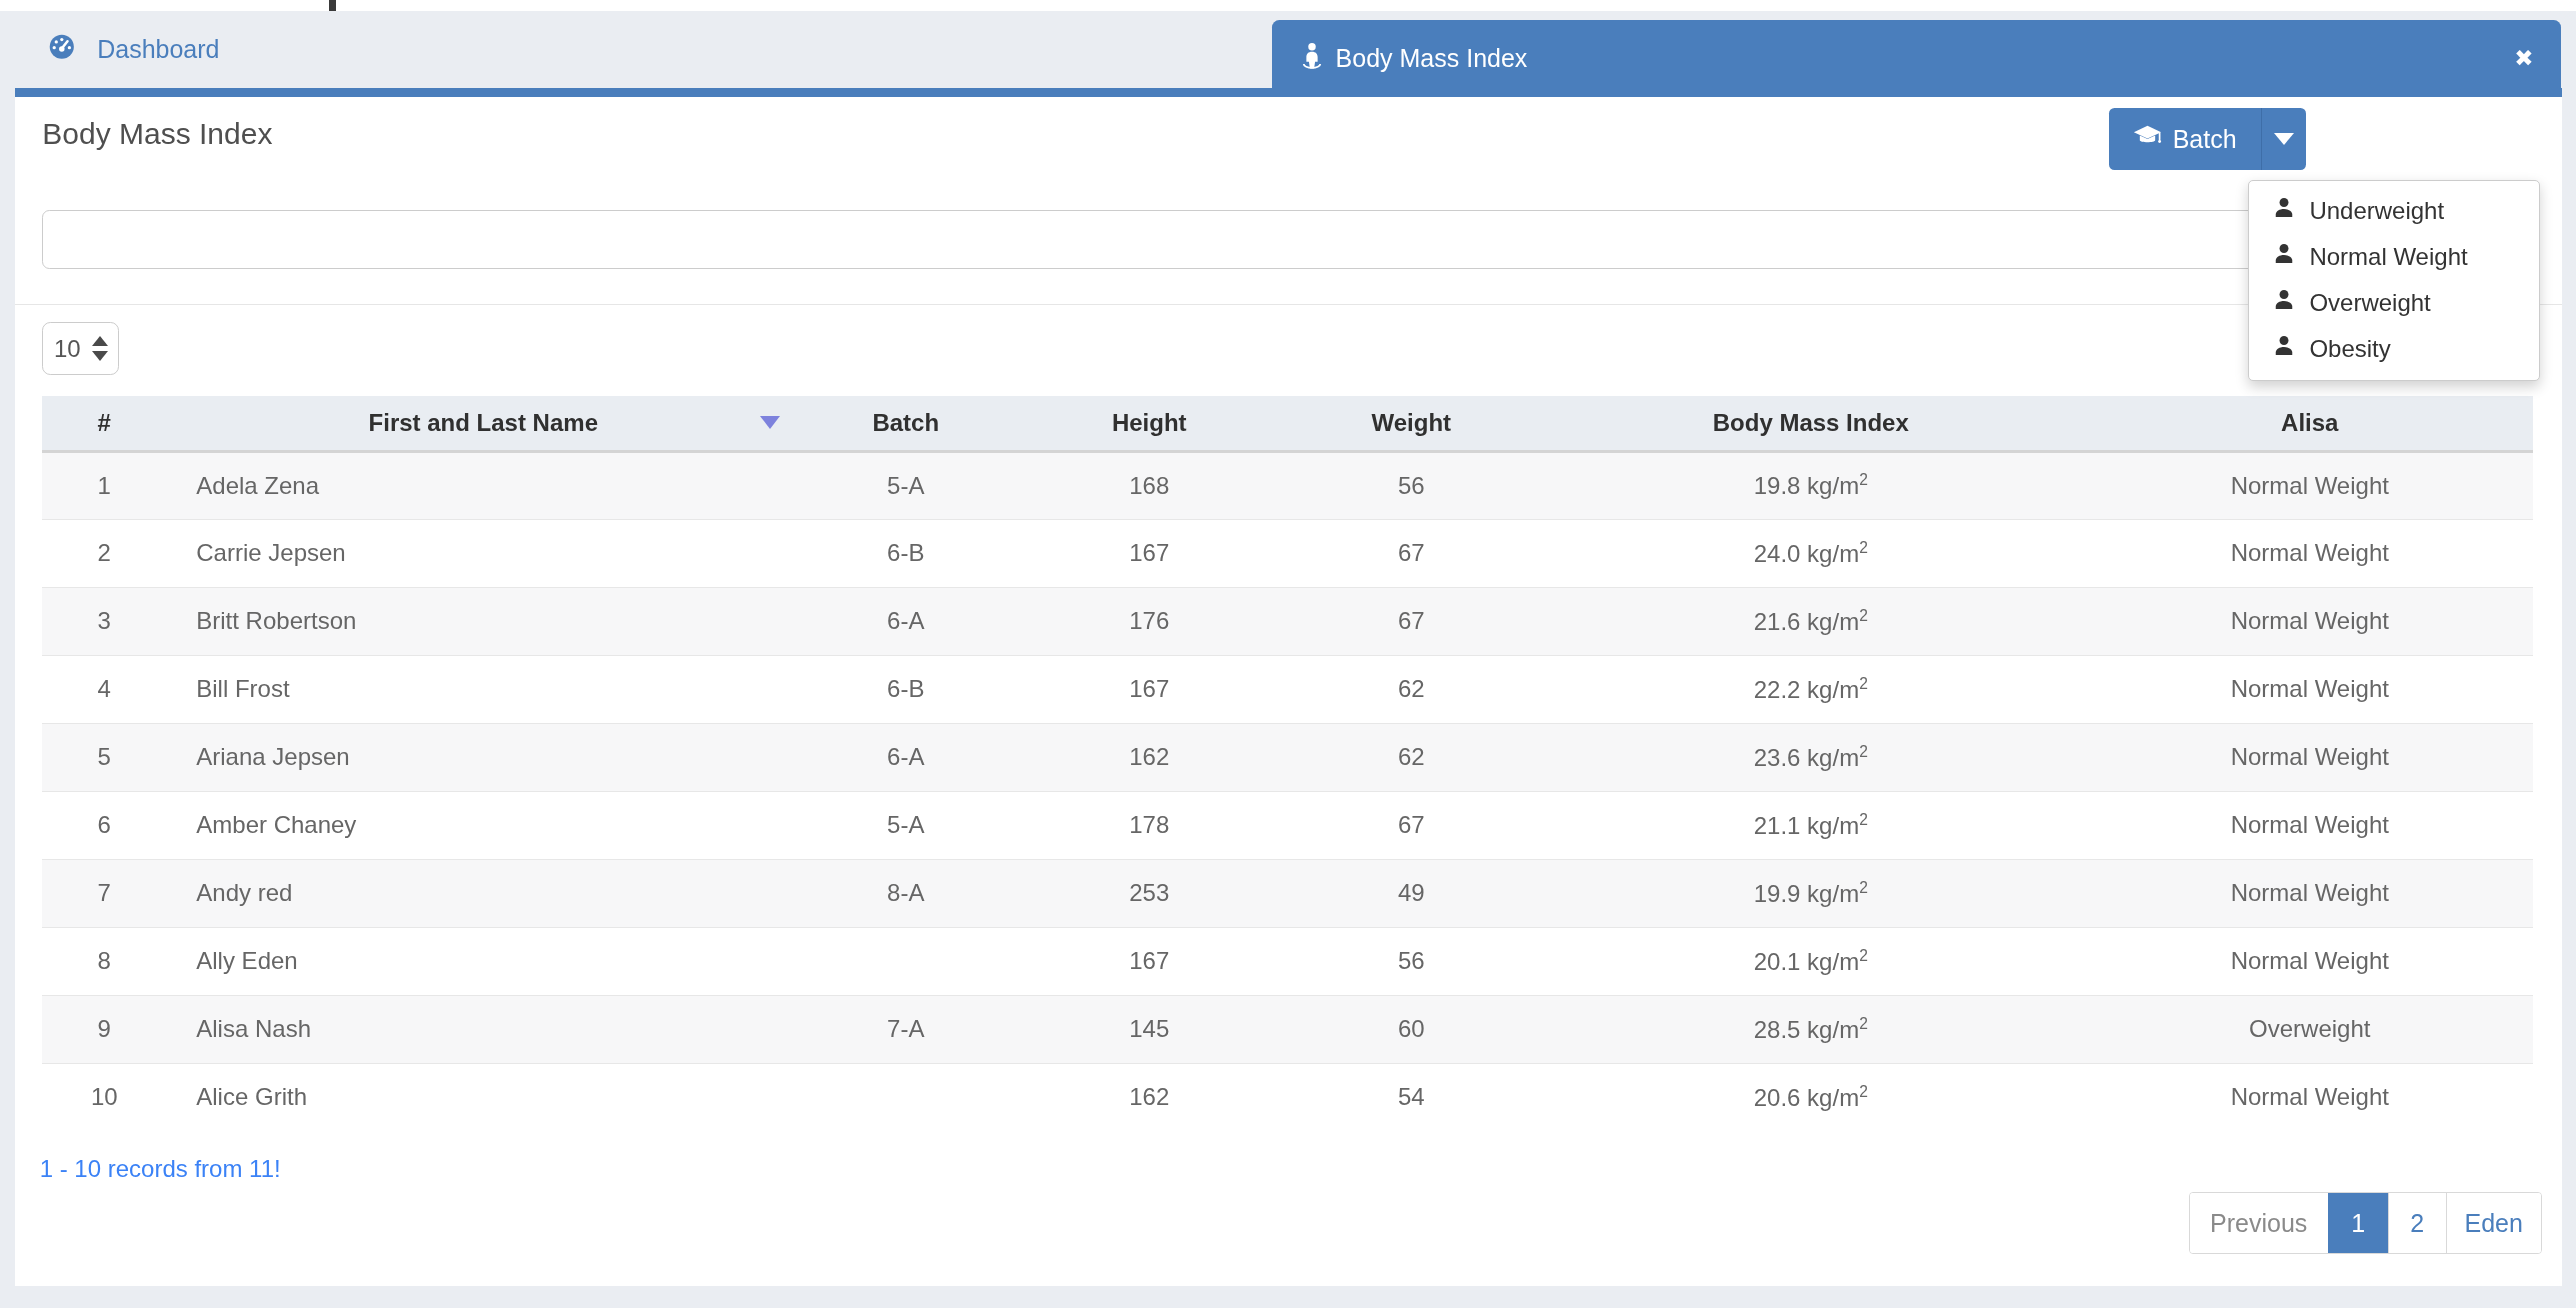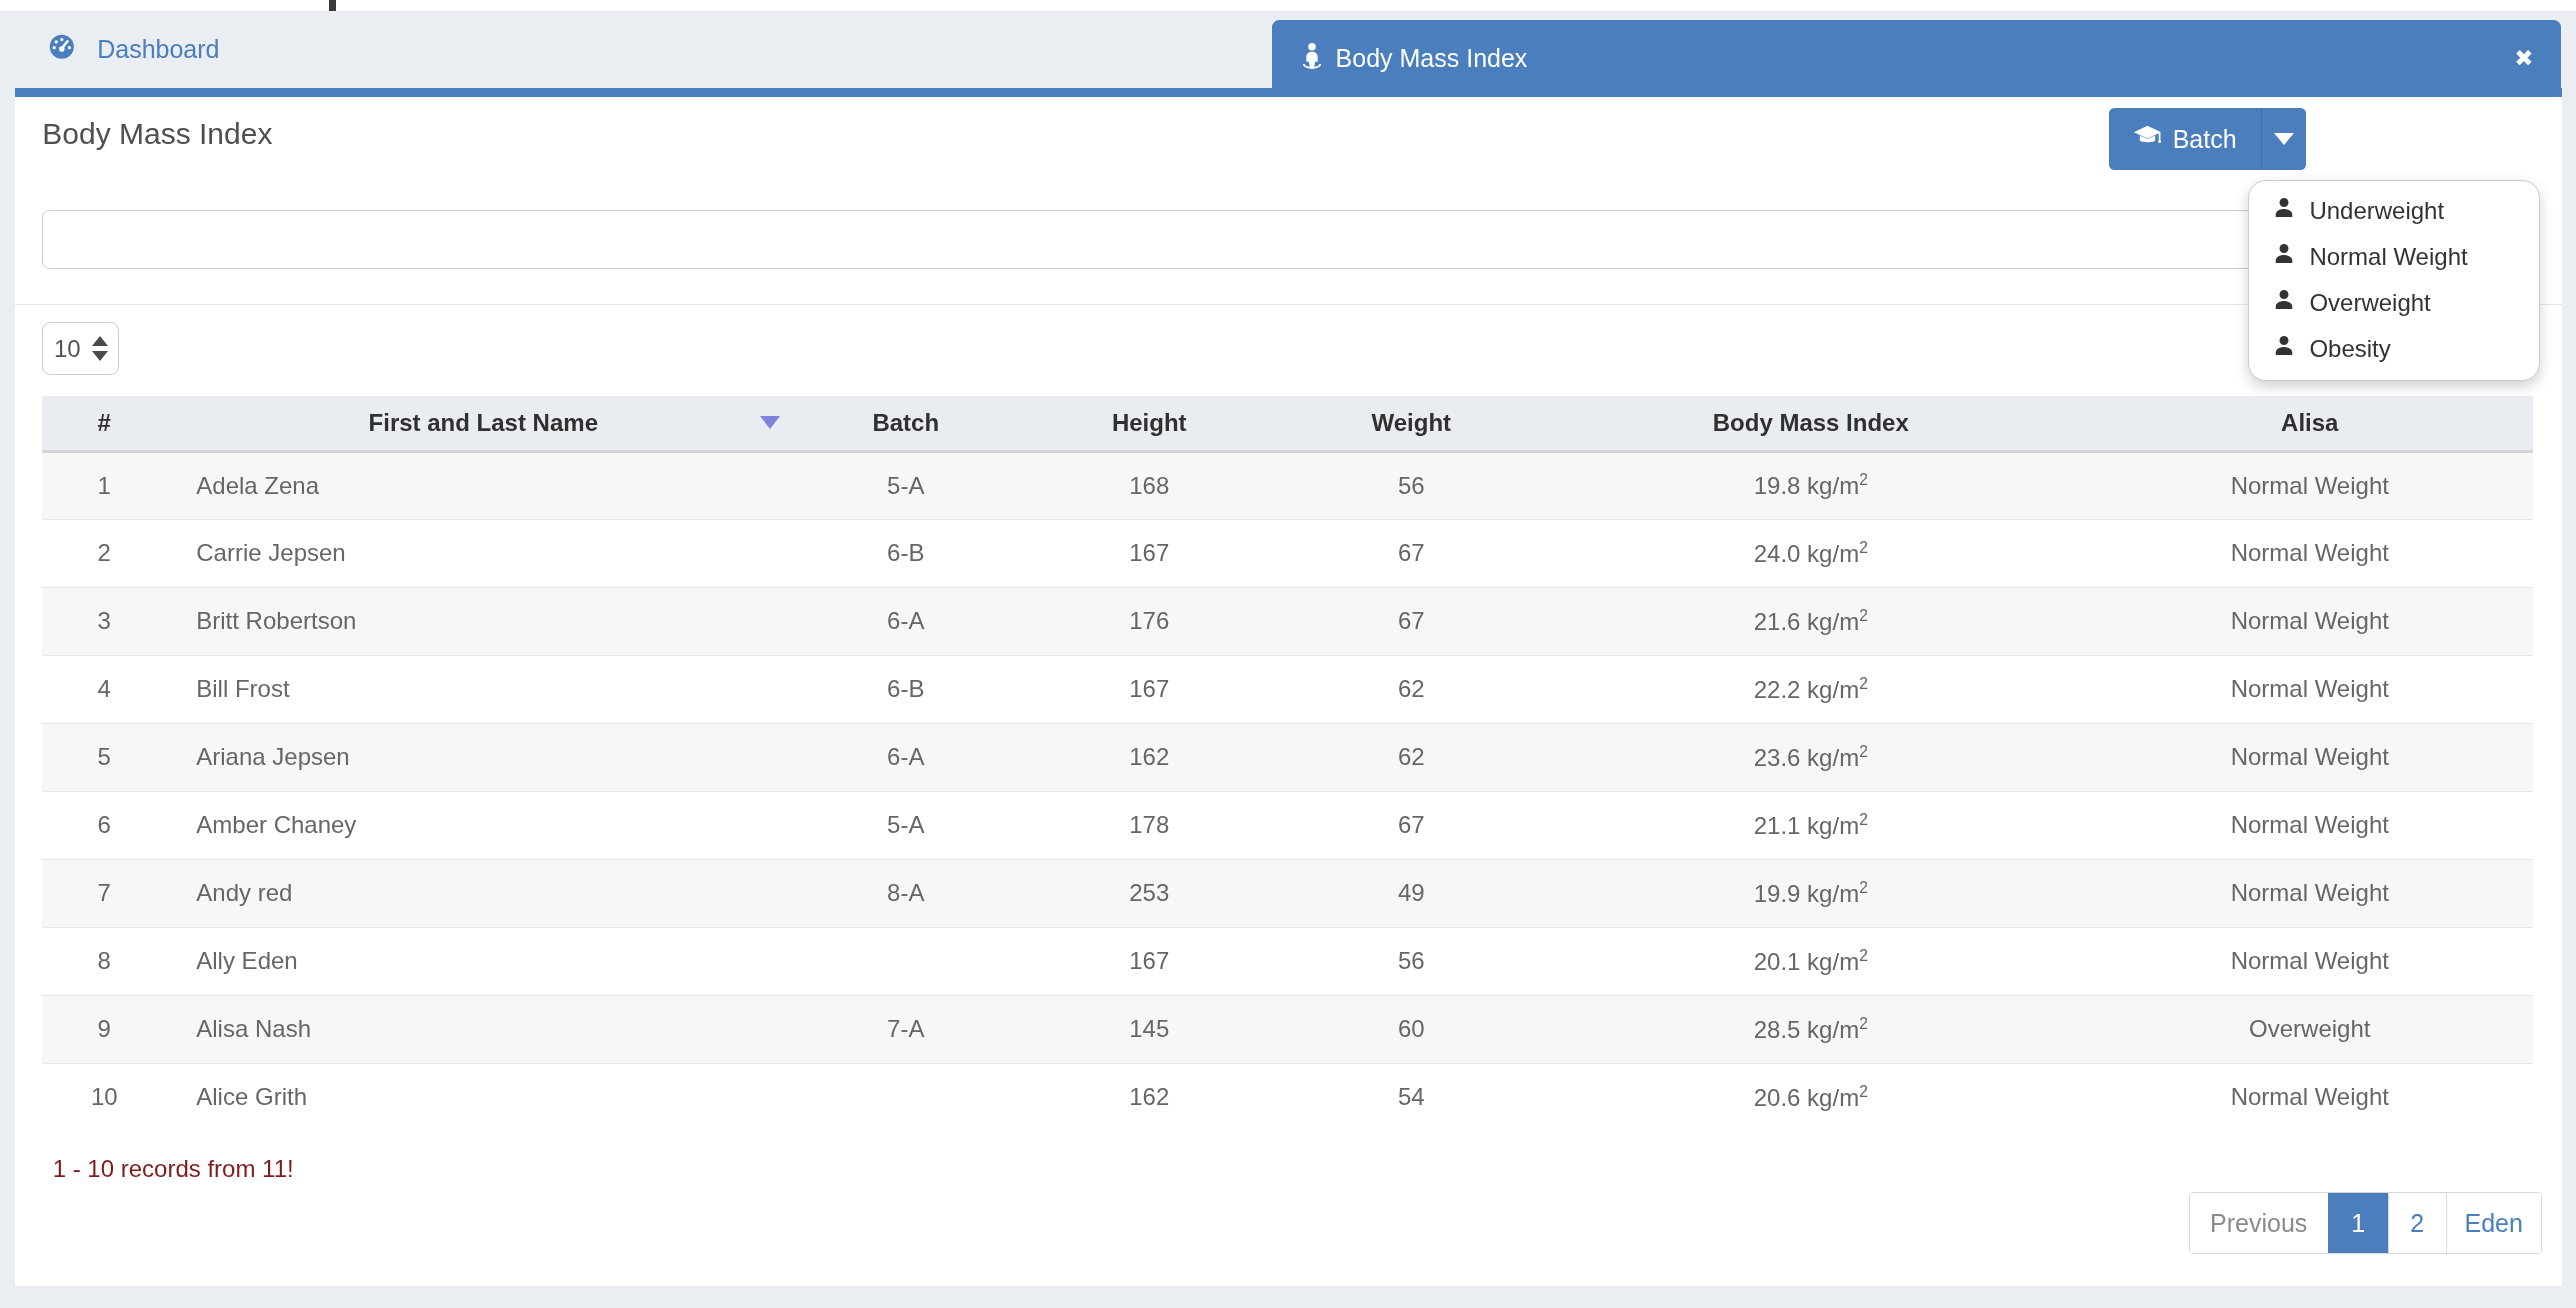--- a/index.html
+++ b/index.html
@@ -42,21 +42,21 @@
   .btn{background:var(--accent);color:#fff;font-size:25px;display:flex;align-items:center;justify-content:center;
     gap:11px;cursor:pointer;border:none;}
   .btn-main{padding:0 24px;border-radius:5.5px 0 0 5.5px;}
   .btn-caret{width:45px;border-radius:0 5.5px 5.5px 0;border-left:0.9px solid var(--accent-divider);}
   .btn-caret.open{background:var(--accent-dark);border-left:0.9px solid var(--accent-dark);}
   .caret-down{width:0;height:0;border-left:10px solid transparent;border-right:10px solid transparent;
     border-top:12px solid #ffffff;}
 
   
   .dropdown-menu{position:absolute;left:2233px;top:83px;width:292px;background:#ffffff;border:0.9px solid #cccccc;
-    border-radius:18px;box-shadow:0 5.5px 13px rgba(0,0,0,0.18);padding:7.3px 0;z-index:30;list-style:none;}
+    border-radius:5px;box-shadow:0 5.5px 13px rgba(0,0,0,0.18);padding:7.3px 0;z-index:30;list-style:none;}
   .dropdown-menu li{height:46px;display:flex;align-items:center;gap:14.7px;padding:0 24px;font-size:24px;
     color:#333333;cursor:pointer;}
   .dropdown-menu li svg{flex:0 0 auto;}
 
   
   .filter-input{position:absolute;left:27.6px;top:113px;width:2491px;height:59px;border:0.9px solid #cccccc;
     border-radius:7.3px;font-size:25px;padding:0 18.4px;color:#555555;outline:none;background:#ffffff;}
 
   .divider{position:absolute;left:0;top:207px;width:2547px;height:0.9px;background:#e6e6e6;}
 
@@ -76,21 +76,21 @@
     text-align:center;border-bottom:3.7px solid #d4d4d4;position:relative;cursor:pointer;}
   .grid tbody td{height:68px;font-size:24px;color:var(--text);text-align:center;border-bottom:1.8px solid #e7e7e7;}
   .grid tbody tr:nth-child(odd){background:var(--stripe);}
   .grid tbody tr:last-child td{border-bottom:none;}
   .grid td.cell-name{text-align:left;padding-left:30px;}
   .grid td sup{font-size:15.6px;}
   .sort-arrow{position:absolute;right:20px;top:20px;width:0;height:0;border-left:10px solid transparent;
     border-right:10px solid transparent;border-top:13.8px solid var(--sort);}
 
   
-  .records-text{position:absolute;left:38px;top:1058px;font-size:24px;color:#7f1d1d;}
+  .records-text{position:absolute;left:25px;top:1058px;font-size:24px;color:#3b82f6;}
   .pagination{position:absolute;left:2174px;top:1095px;height:62px;display:flex;border:0.9px solid #d9d9d9;
     border-radius:4px;overflow:hidden;background:#ffffff;}
   .page-item{display:flex;align-items:center;justify-content:center;font-size:25px;color:var(--accent);
     cursor:pointer;border-left:0.9px solid #d9d9d9;background:#ffffff;}
   .page-item:first-child{border-left:none;}
   .page-item.disabled{color:var(--muted);cursor:default;}
   .page-item.active{background:var(--accent);color:#ffffff;border-left:0.9px solid var(--accent);}
   .pg-prev{width:138px;}
   .pg-1{width:60px;}
   .pg-2{width:58px;}

